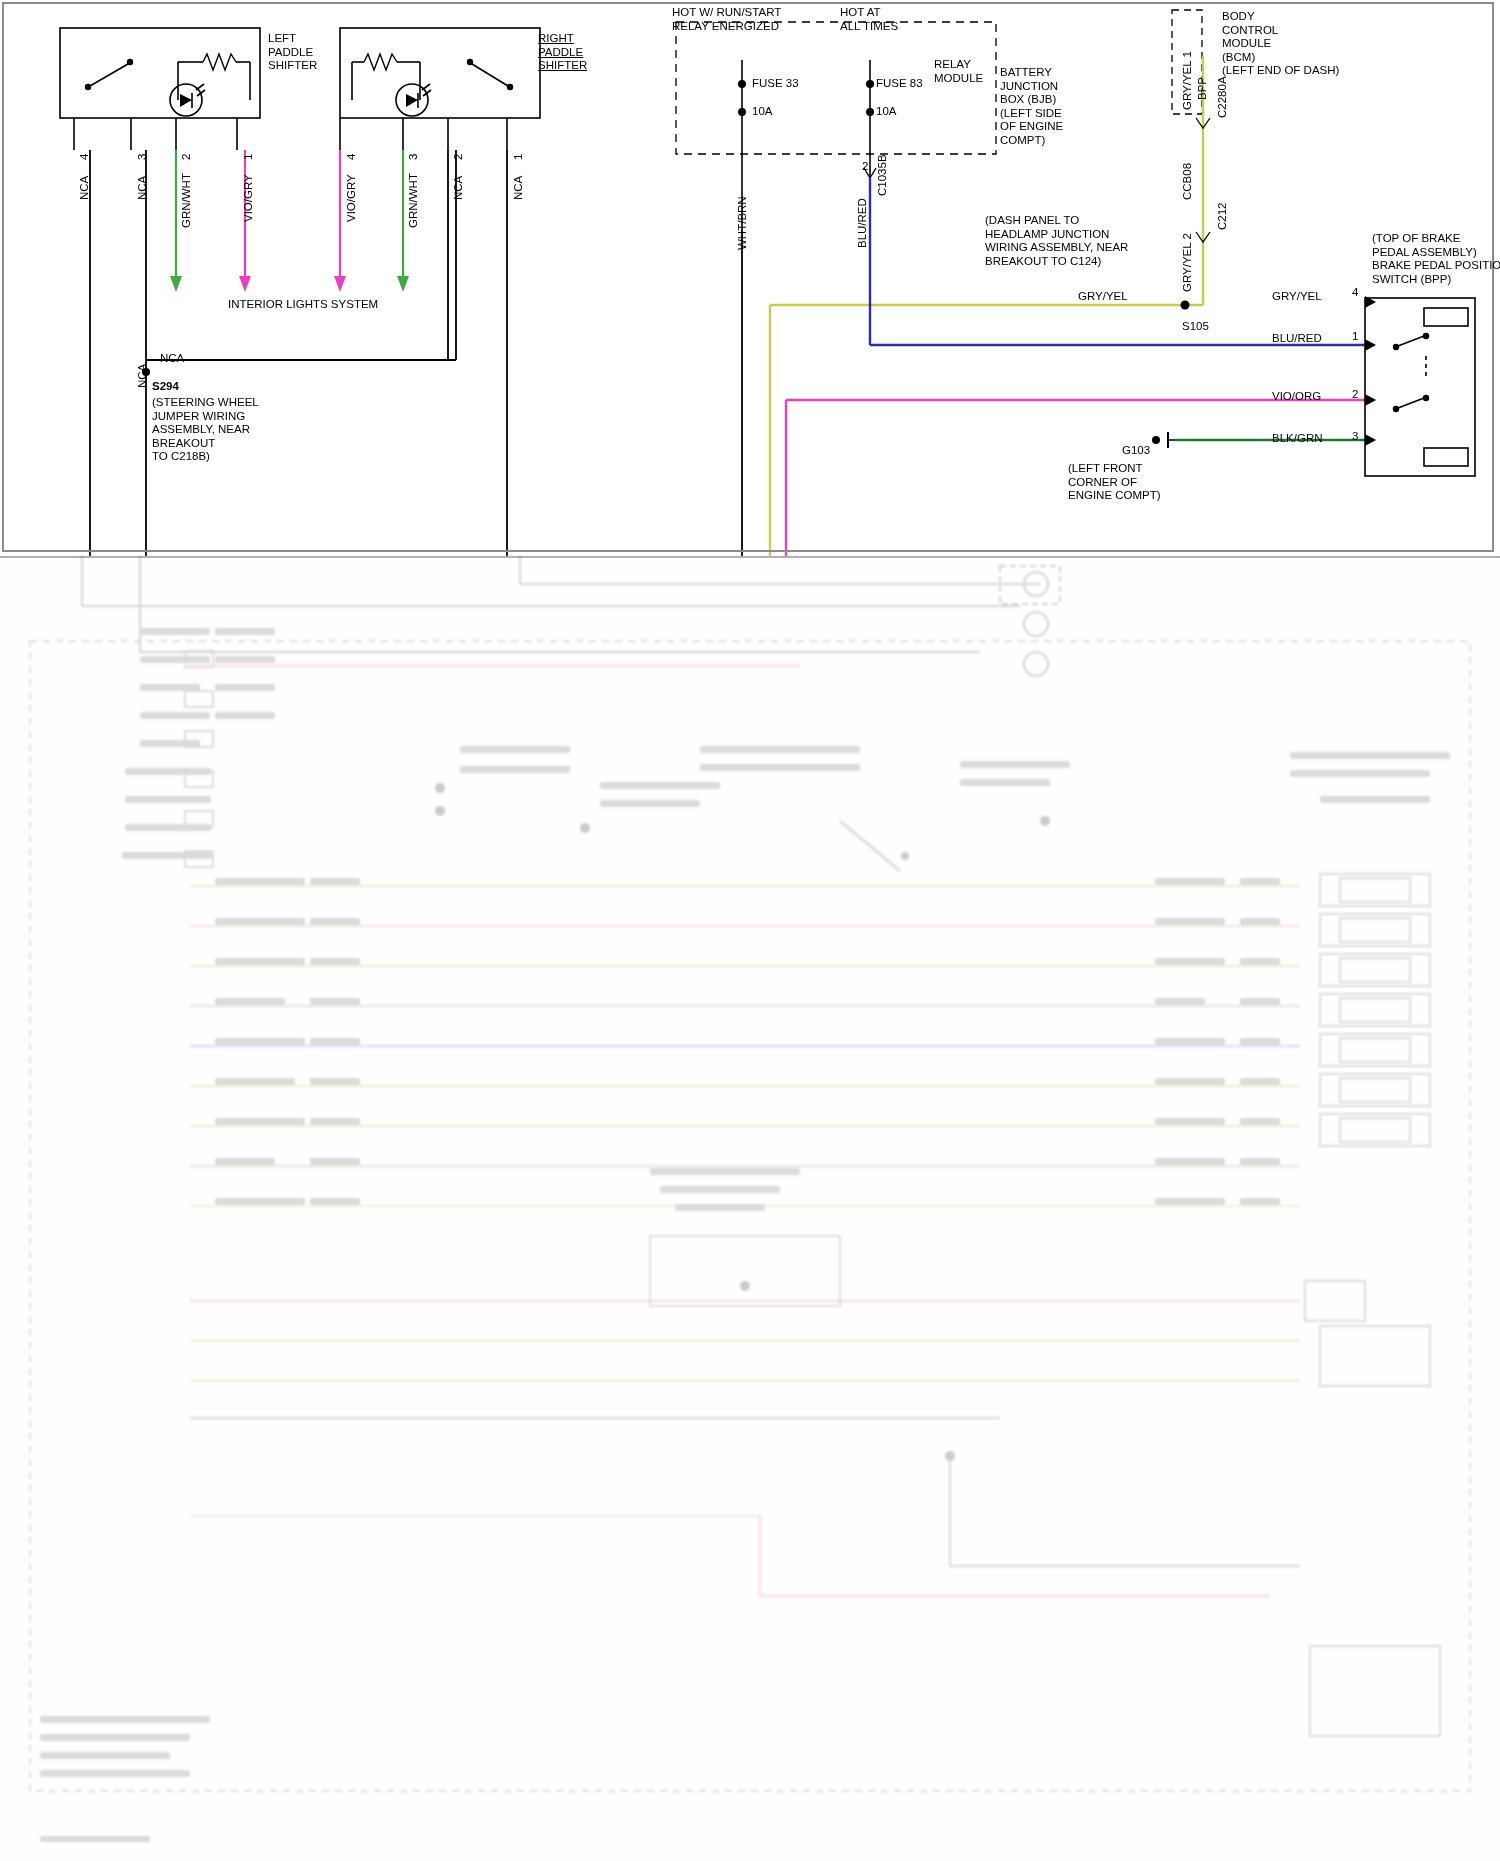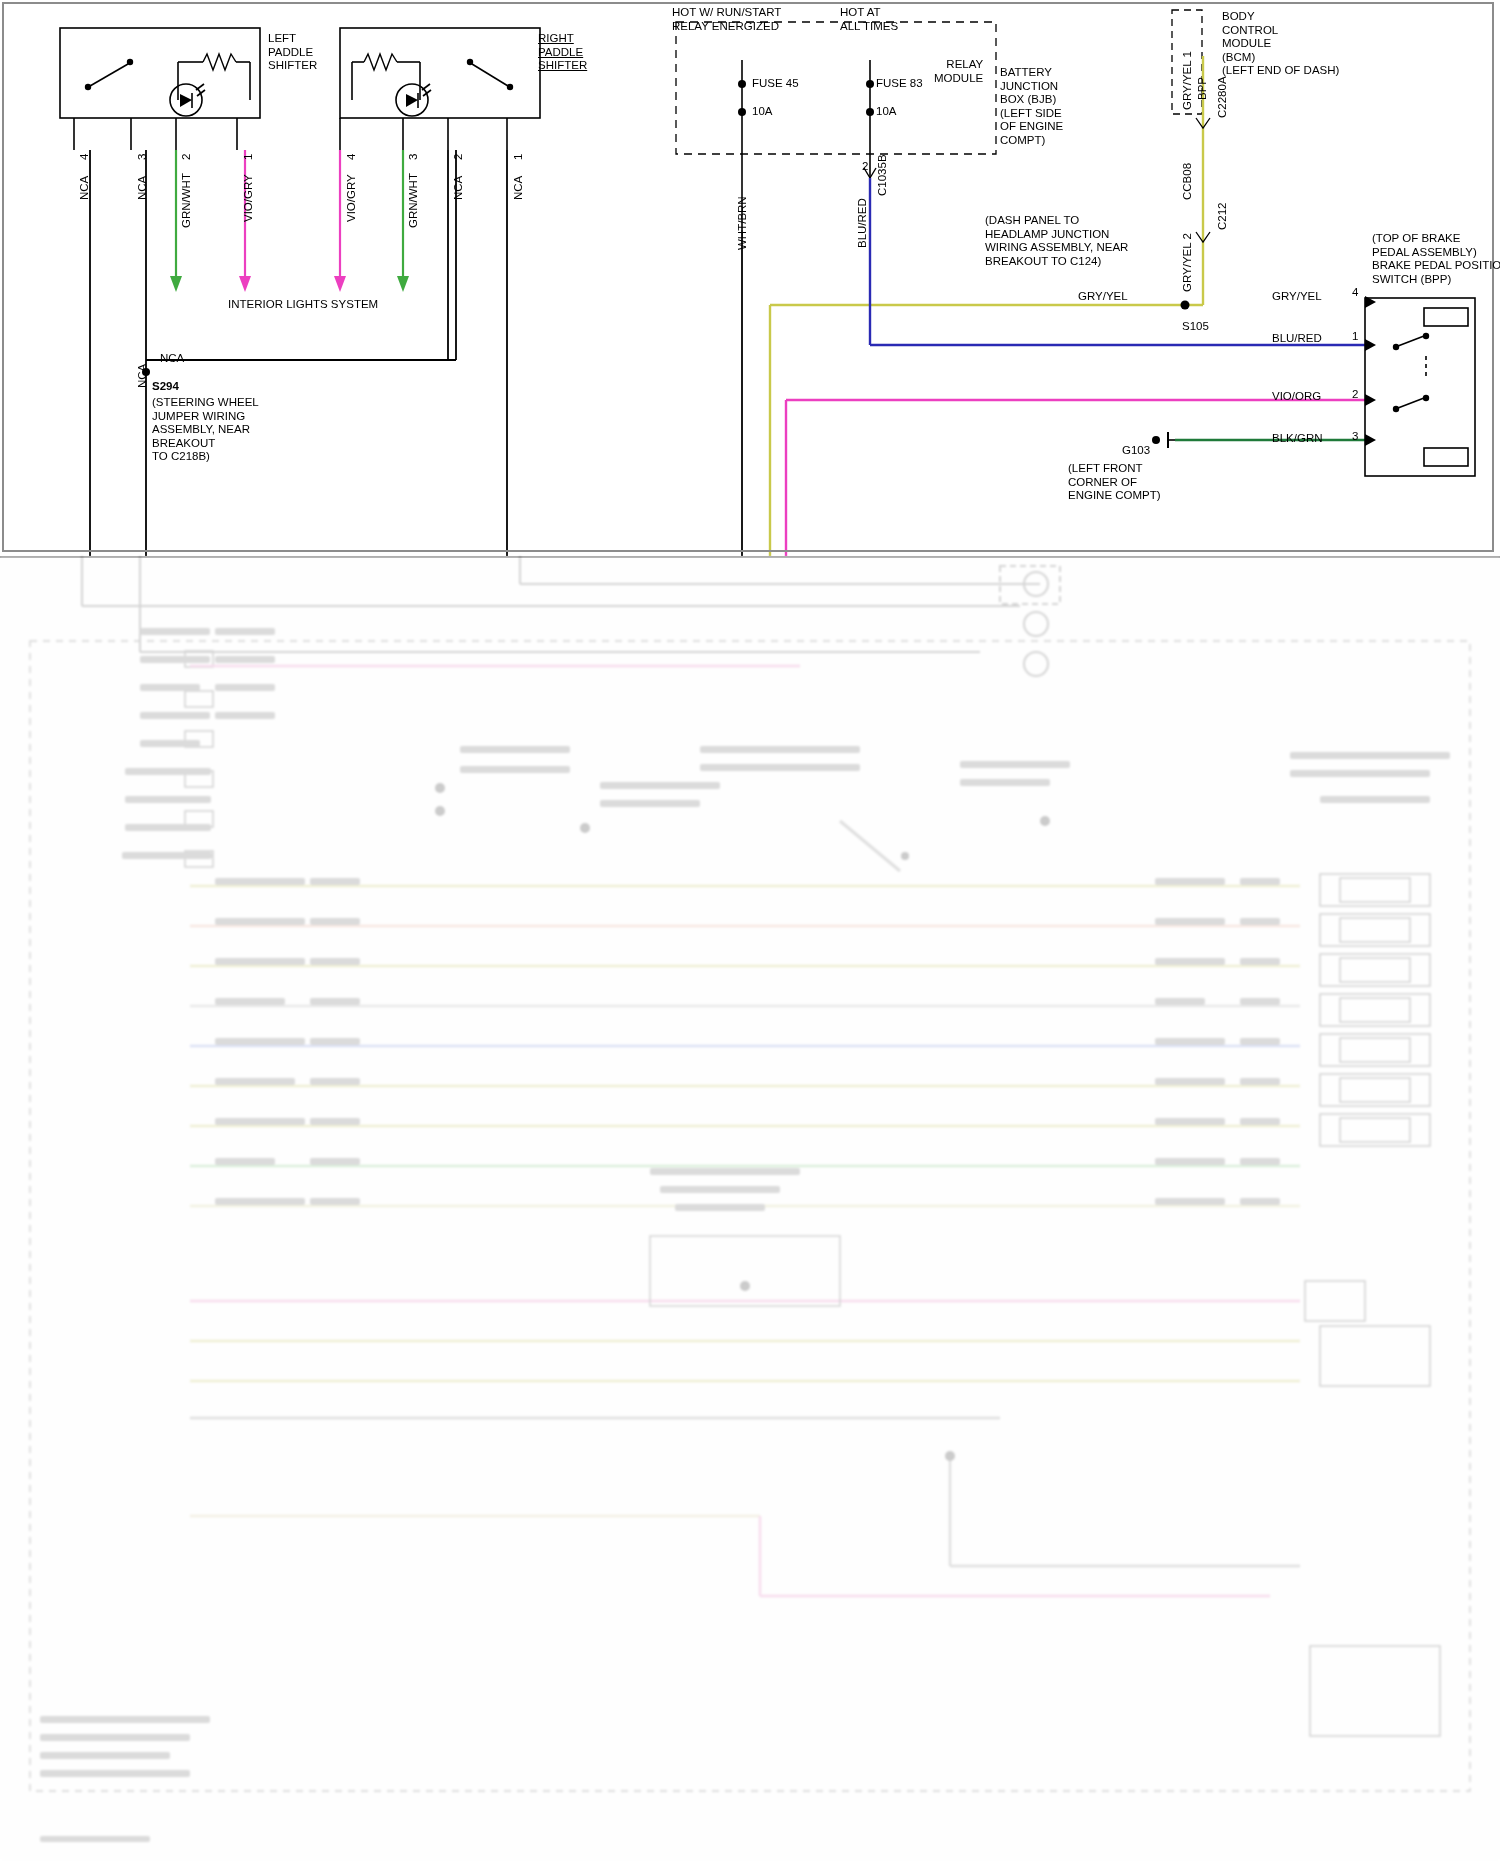--- a/index.html
+++ b/index.html
@@ -246,26 +246,26 @@
 JUMPER WIRING
 ASSEMBLY, NEAR
 BREAKOUT
 TO C218B)</div>
 
     <div class="lbl" style="left:672px; top:6px;">HOT W/ RUN/START
 RELAY ENERGIZED</div>
     <div class="lbl" style="left:840px; top:6px;">HOT AT
 ALL TIMES</div>
 
-    <div class="lbl" style="left:752px; top:77px;">FUSE 45</div>
+    <div class="lbl" style="left:752px; top:77px;">FUSE 33</div>
     <div class="lbl" style="left:752px; top:105px;">10A</div>
     <div class="lbl" style="left:876px; top:77px;">FUSE 83</div>
     <div class="lbl" style="left:876px; top:105px;">10A</div>
 
-    <div class="lbl" style="left:934px; top:58px;text-align:right;">RELAY
+    <div class="lbl" style="left:934px; top:58px;">RELAY
 MODULE</div>
     <div class="lbl" style="left:1000px; top:42px;margin-top:24px;">BATTERY
 JUNCTION
 BOX (BJB)
 (LEFT SIDE
 OF ENGINE
 COMPT)</div>
 
     <div class="lbl" style="left:1222px; top:10px;">BODY
 CONTROL

